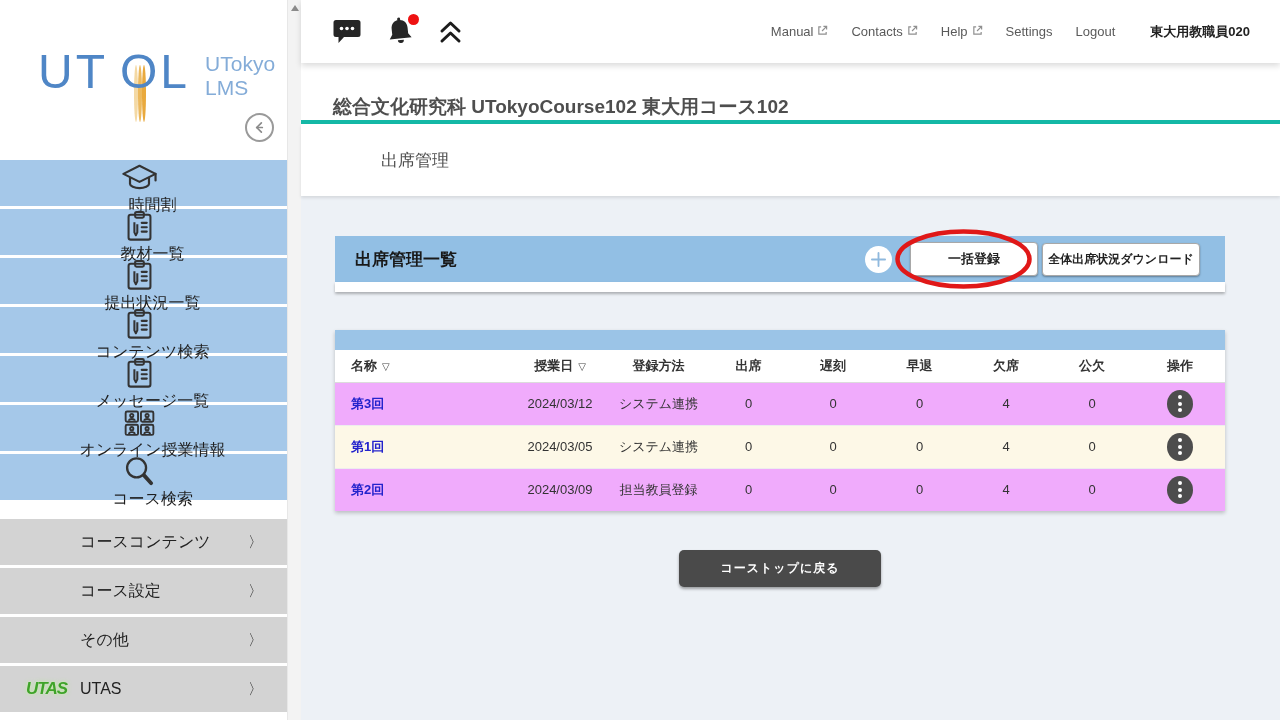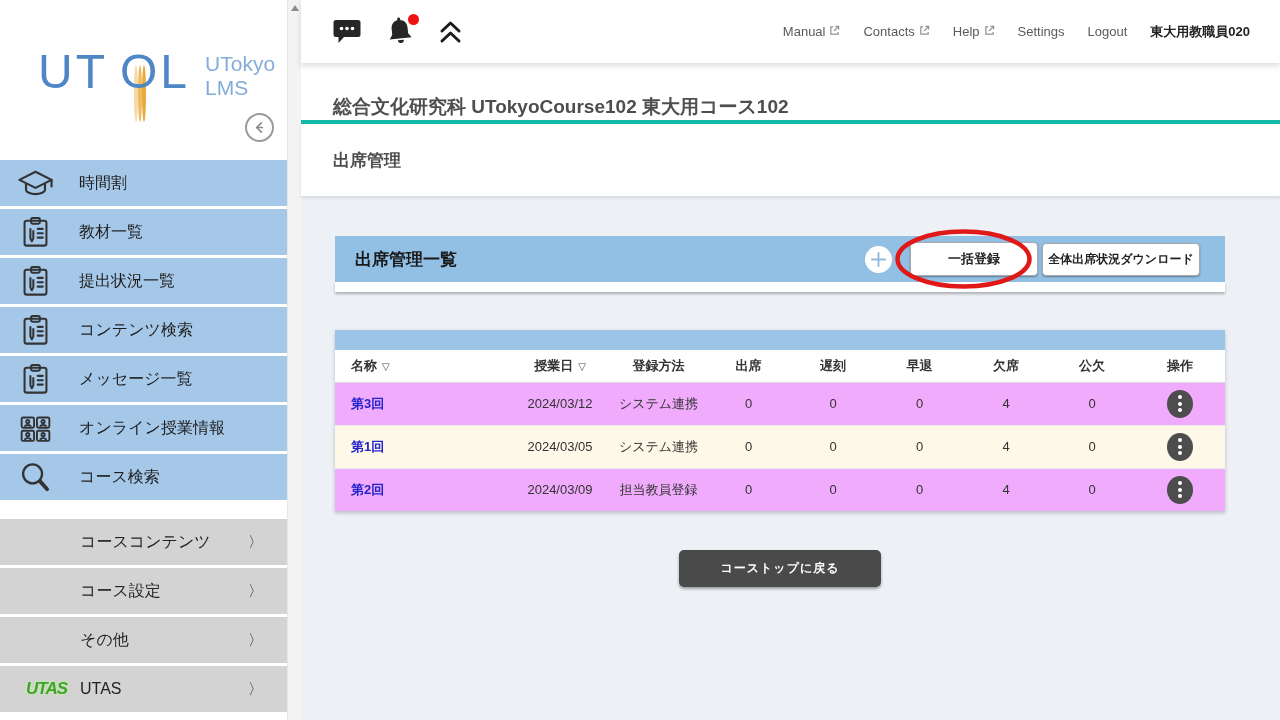--- a/index.html
+++ b/index.html
@@ -18,21 +18,21 @@
   .logo-o { position:relative; display:inline-block; }
   .ring { position:absolute; left:50%; top:46%; transform:translate(-50%,-50%); border-radius:50%; z-index:0; }
   .ring.r1 { width:62px; height:62px; border:2px solid #f4d9a4; }
   .ring.r2 { width:50px; height:50px; border:2px solid #ecb95e; }
   .ring.r3 { width:39px; height:39px; border:2px solid #e9a93d; }
   .logo-o > span { position:relative; z-index:1; }
   .logo-sub { margin-left:15px; margin-top:4px; color:#84acd8; font-size:21px; line-height:1.15; }
   .back-btn { position:absolute; right:13px; top:113px; width:29px; height:29px; border-radius:50%;
     border:2px solid #9a9a9a; display:flex; align-items:center; justify-content:center; background:#fff; cursor:pointer; }
   .menu-item { height:46px; margin-bottom:3px; background:#a5c8e9; display:flex; align-items:center;
-    padding-left:18px; cursor:pointer; }
+    padding-left:18px; cursor:pointer;flex-direction:column; }
   .menu-item .icon { width:35px; height:35px; margin-right:26px; flex:none; display:flex; }
   .menu-item .icon svg { width:100%; height:100%; }
   .menu-label { font-size:16px; color:#1e1e1e; }
   .menu-gray { margin-top:19px; }
   .gray-item { height:46px; margin-bottom:3px; background:#d3d3d3; display:flex; align-items:center;
     padding-left:80px; position:relative; cursor:pointer; }
   .gray-item .menu-label { color:#222; }
   .gray-item .chev { position:absolute; right:24px; font-size:15px; color:#333; }
   .utas-word { position:absolute; left:26px; top:50%; transform:translate(0,-50%);
     font-size:17px; font-weight:800; color:#3fa32a; letter-spacing:-1px; font-style:italic;
@@ -46,30 +46,30 @@
 
   
   .main { flex:1; display:flex; flex-direction:column; background:#edf1f6; position:relative; }
   .topbar { height:63px; flex:none; background:#fff; display:flex; align-items:center;
     box-shadow:0 3px 6px rgba(0,0,0,0.14); position:relative; z-index:5; }
   .topbar-icons { display:flex; align-items:center; gap:24px; margin-left:32px; }
   .tb-icon { cursor:pointer; display:flex; }
   .bell-wrap { position:relative; display:flex; }
   .bell-wrap svg { transform:rotate(-6deg); }
   .red-dot { position:absolute; top:-3px; right:-4px; width:11px; height:11px; border-radius:50%; background:#ee1212; }
-  .topbar-right { margin-left:auto; display:flex; align-items:center; gap:23px; margin-right:30px; }
+  .topbar-right { margin-left:auto; display:flex; align-items:center; gap:35px; margin-right:30px; }
   .nav-link { display:flex; align-items:center; gap:4px; font-size:13px; color:#5a5a5a; cursor:pointer; }
   .username { font-size:13px; font-weight:bold; color:#222; }
 
   .title-bar { height:61px; flex:none; background:#fff; border-bottom:4px solid #14b8a6;
     display:flex; align-items:flex-end; padding-left:32px; }
   .title-bar h1 { font-size:19px; color:#4e4e4e; font-weight:bold; }
   .subtitle-bar { height:72px; flex:none; background:#fff; display:flex; align-items:center;
     padding-left:32px; box-shadow:0 2px 3px rgba(0,0,0,0.10); }
-  .subtitle-bar h2 { font-size:17px; color:#4e4e4e; font-weight:bold; }
+  .subtitle-bar h2 { font-size:17px; color:#4e4e4e; font-weight:normal;margin-left:48px; }
 
   .content { flex:1; padding:40px 0 0 34px; }
   .panel { width:890px; }
   .panel-header { height:46px; background:#92bfe4; display:flex; align-items:center;
     padding:0 25px 0 20px; }
   .panel-title { font-size:17px; font-weight:bold; color:#191919; }
   .panel-actions { margin-left:auto; display:flex; align-items:center; }
   .plus-circle { width:27px; height:27px; border-radius:50%; background:#fff; display:flex;
     align-items:center; justify-content:center; cursor:pointer; margin-right:18px; }
   .panel-btn { background:#fff; border:1px solid #a8a8a8; border-radius:4px; font-weight:bold;

